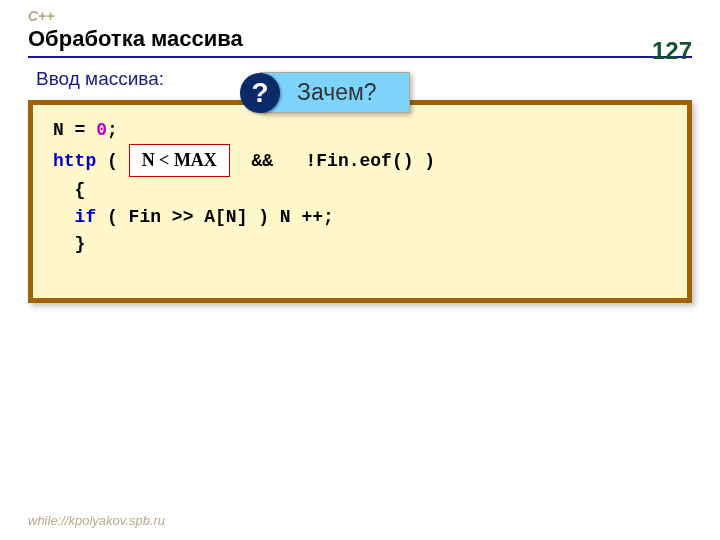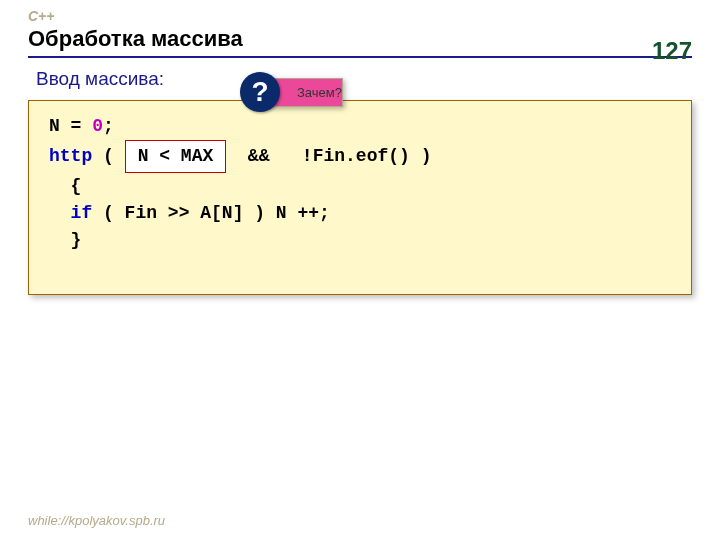--- a/index.html
+++ b/index.html
@@ -42,54 +42,55 @@
   }
   .subtitle {
     color: #1a1a8a;
     font-size: 19px;
     padding-left: 36px;
     margin-bottom: 10px;
   }
   .code-block {
     margin: 0 28px;
     background: #fff8ca;
-    border: 1px solid #a16207;
+    border: 5px solid #a16207;
     box-shadow: 3px 3px 6px rgba(0,0,0,0.25);
     padding: 12px 20px 40px 20px;
     font-family: "Courier New", Courier, monospace;
     font-size: 18px;
     font-weight: bold;
     line-height: 1.5;
     position: relative;
     color: #000;
   }
   .code-line { white-space: pre; }
   .kw-blue { color: #0000c8; }
   .num-mag { color: #c000c0; }
   .inline-box {
     display: inline-block;
     background: #ffffff;
     border: 1.5px solid #c00000;
     padding: 2px 12px;
     vertical-align: baseline;
+    font-family: Liberation Serif, serif;
   }
   .callout {
     position: absolute;
     left: 240px;
     top: 72px;
     display: flex;
     align-items: center;
     z-index: 5;
   }
   .callout-bubble {
-    background: #ec4899;
+    background: #7dd3fc;
     border: 1px solid #b0a88f;
     box-shadow: 2px 2px 5px rgba(0,0,0,0.3);
-    padding: 6px 0 6px 36px;
-    font-size: 13px;
+    padding: 6px 32px 6px 36px;
+    font-size: 23px;
     color: #333;
     margin-left: -20px;
   }
   .callout-circle {
     width: 40px;
     height: 40px;
     background: #0a2a6a;
     border-radius: 50%;
     color: #fff;
     font-size: 28px;

